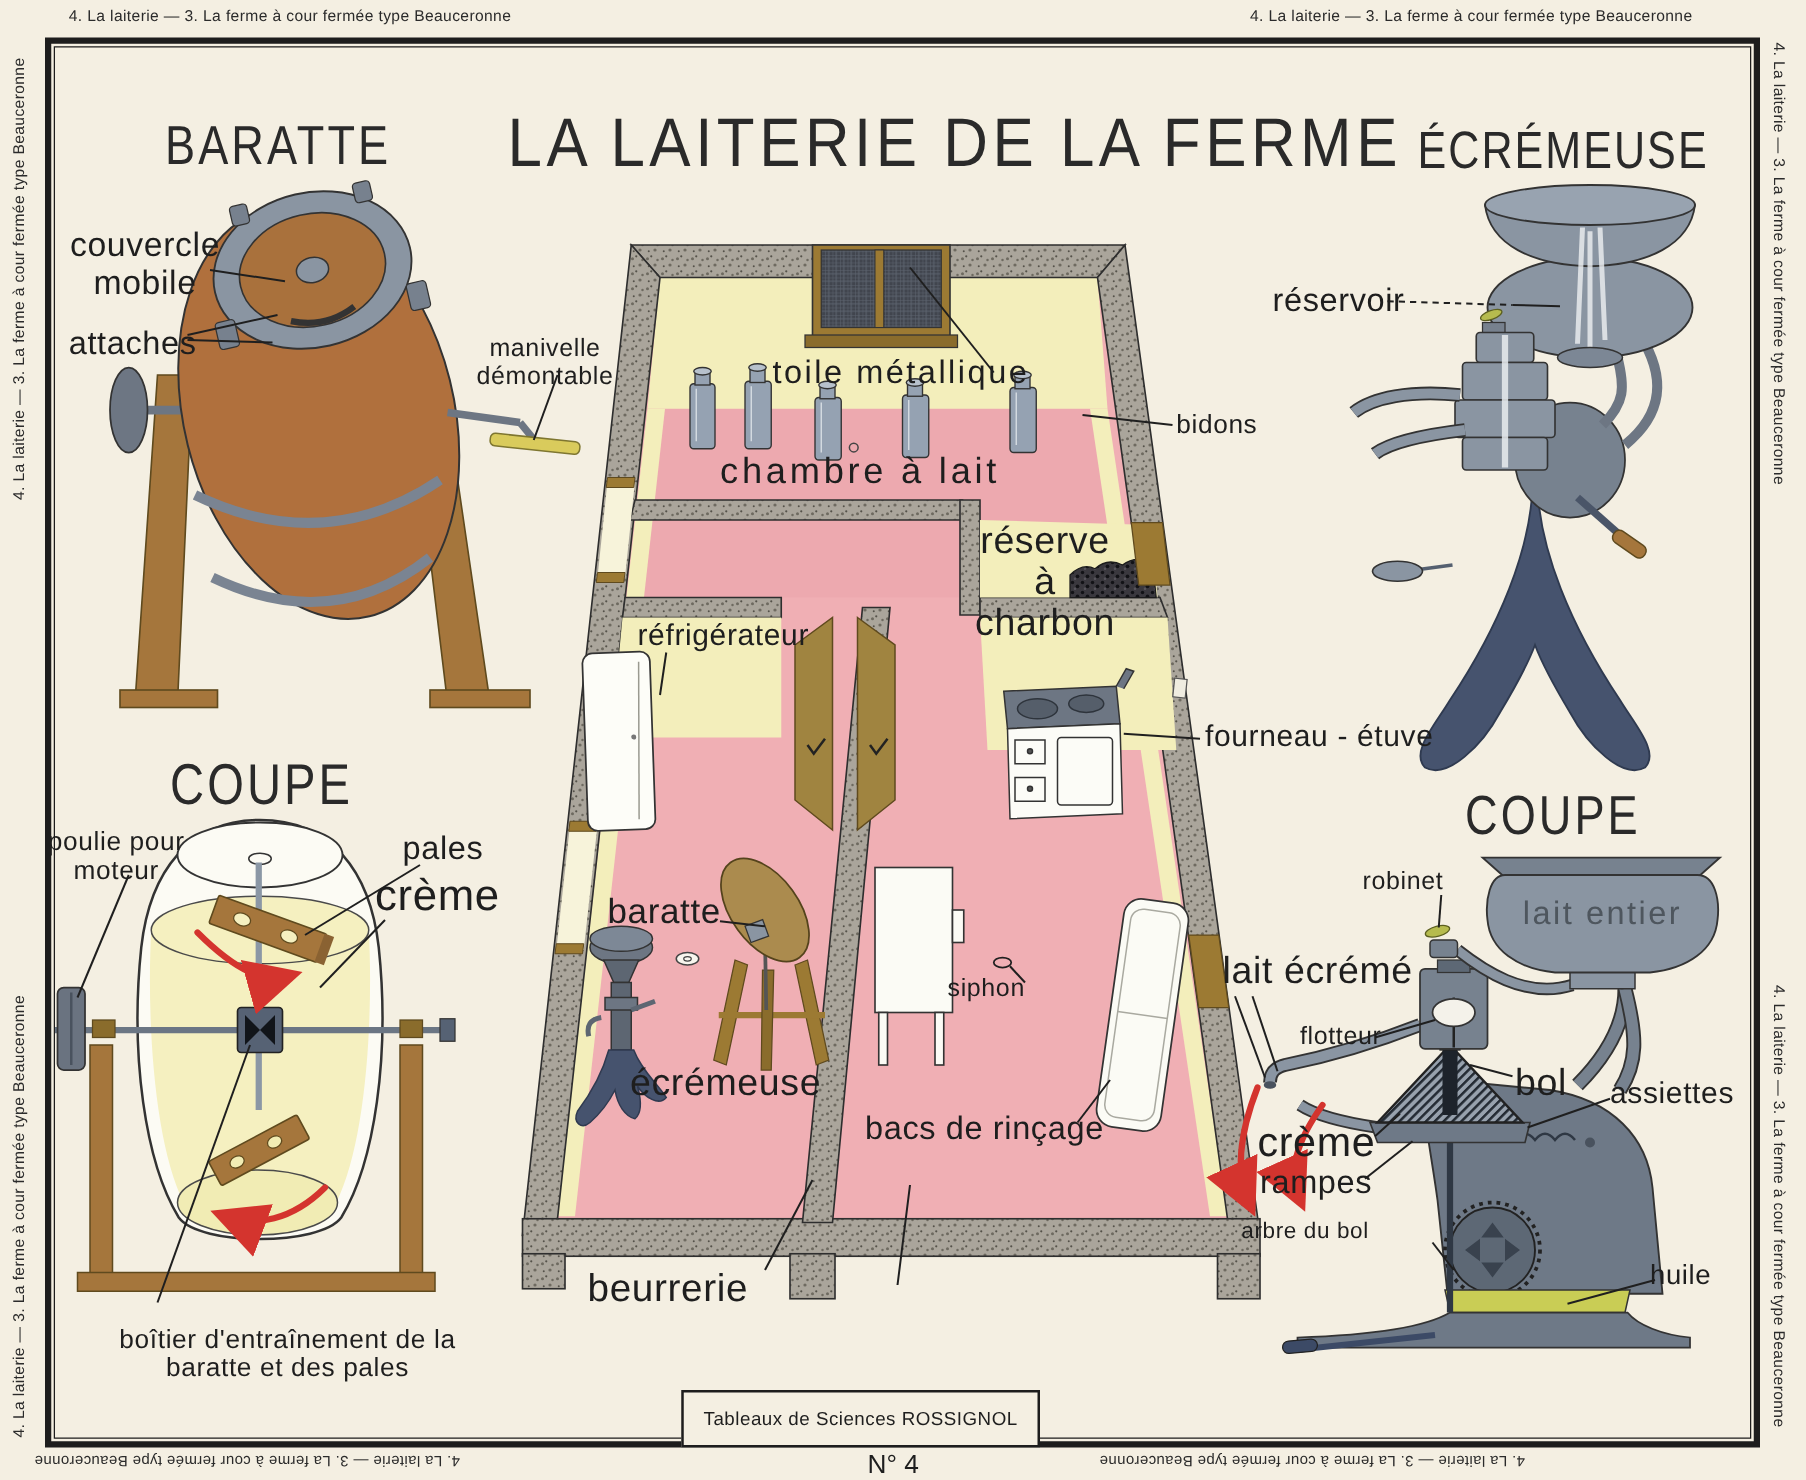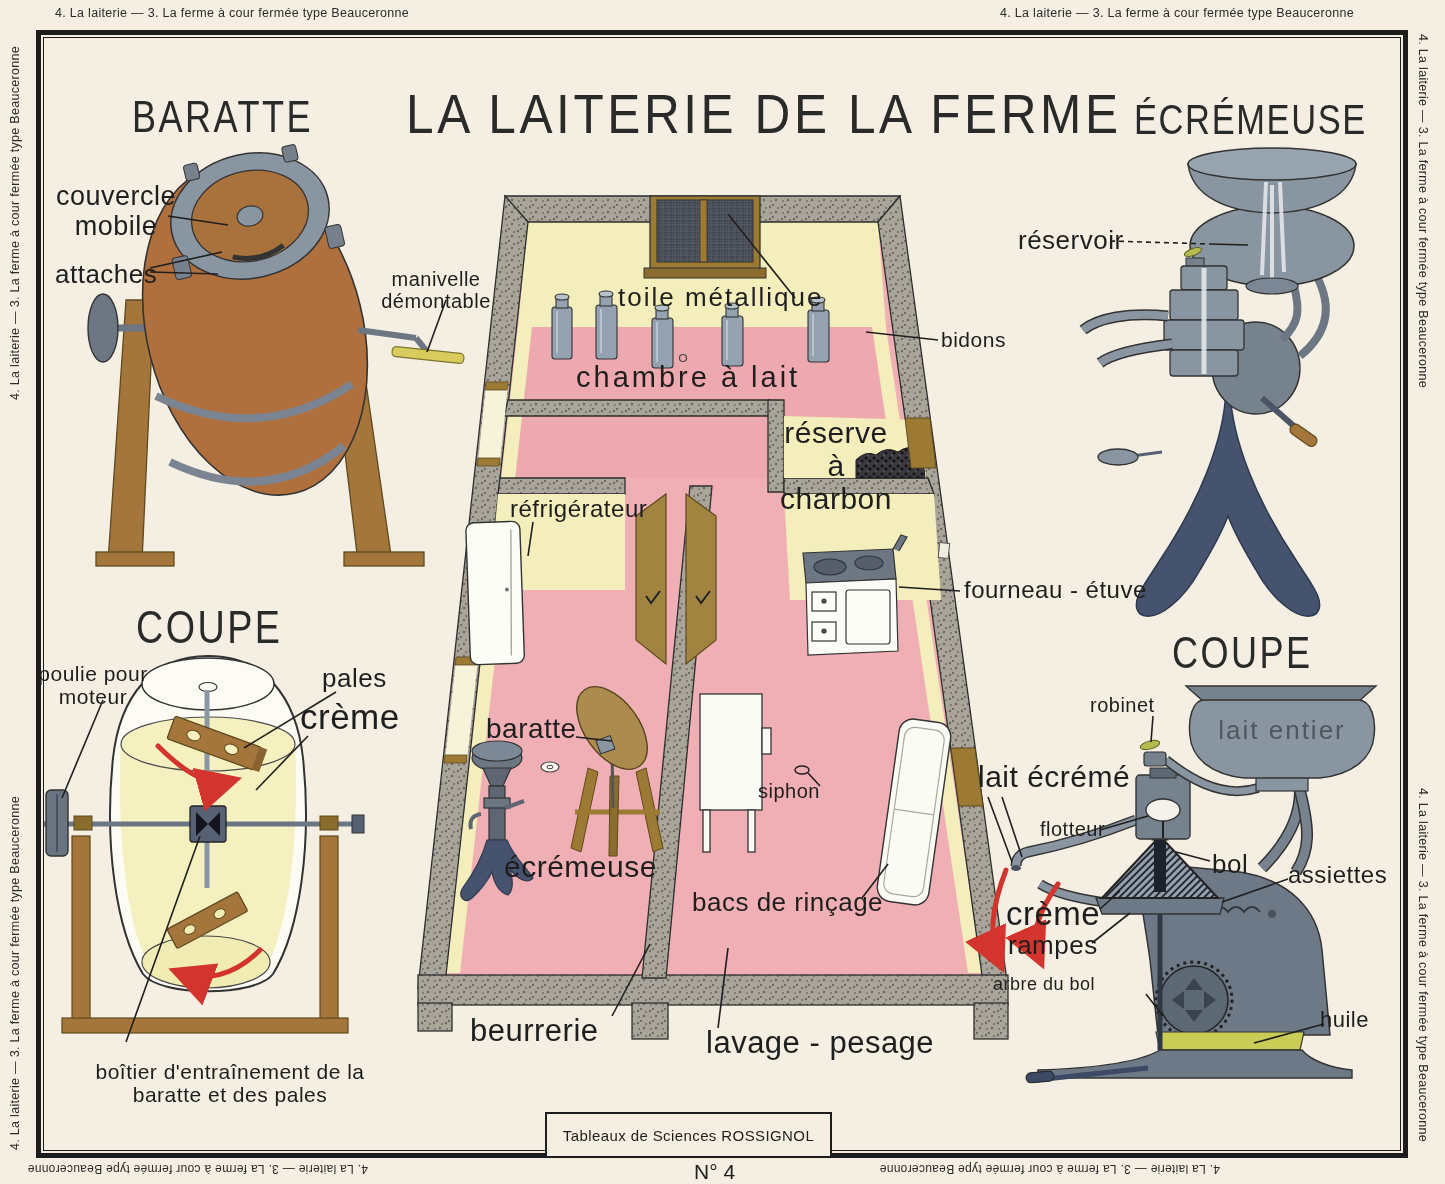--- a/index.html
+++ b/index.html
@@ -400,32 +400,31 @@
   <div class="lbl" style="left:941px;top:328px;font-size:21px;">bidons</div>
   <div class="lbl" style="left:576px;top:362px;font-size:29px;letter-spacing:3px;">chambre à lait</div>
   <div class="lbl w" style="left:778px;top:416px;width:116px;font-size:30px;">réserve à charbon</div>
   <div class="lbl" style="left:510px;top:496px;font-size:24px;">réfrigérateur</div>
   <div class="lbl" style="left:964px;top:577px;font-size:24px;">fourneau - étuve</div>
   <div class="lbl" style="left:486px;top:714px;font-size:28px;">baratte</div>
   <div class="lbl" style="left:758px;top:780px;font-size:20px;">siphon</div>
   <div class="lbl" style="left:504px;top:850px;font-size:30px;">écrémeuse</div>
   <div class="lbl" style="left:692px;top:888px;font-size:26px;">bacs de rinçage</div>
   <div class="lbl" style="left:470px;top:1014px;font-size:31px;">beurrerie</div>
-  <div class="lbl" style="left:706px;top:1026px;font-size:31px;">lavage - pesage</div>
 
   <div class="lbl w" style="left:34px;top:662px;width:118px;font-size:21px;">poulie pour moteur</div>
   <div class="lbl" style="left:322px;top:664px;font-size:26px;">pales</div>
   <div class="lbl" style="left:300px;top:698px;font-size:35px;">crème</div>
   <div class="lbl w" style="left:90px;top:1040px;width:280px;font-size:21px;margin-top:20px;">boîtier d'entraînement de la baratte et des pales</div>
 
   <div class="lbl" style="left:1090px;top:694px;font-size:20px;">robinet</div>
   <div class="lbl dark" style="left:1200px;top:716px;width:164px;text-align:center;font-size:26px;letter-spacing:2px;">lait entier</div>
   <div class="lbl" style="left:978px;top:760px;font-size:30px;">lait écrémé</div>
   <div class="lbl" style="left:1040px;top:818px;font-size:20px;">flotteur</div>
-  <div class="lbl" style="left:1212px;top:850px;font-size:26px;">bol</div>
+  <div class="lbl" style="left:1212px;top:850px;font-size:30px;">bol</div>
   <div class="lbl" style="left:1288px;top:862px;font-size:24px;">assiettes</div>
   <div class="lbl" style="left:1006px;top:896px;font-size:33px;">crème</div>
   <div class="lbl" style="left:1008px;top:931px;font-size:26px;">rampes</div>
   <div class="lbl" style="left:993px;top:975px;font-size:18px;text-align:right;">arbre du bol</div>
   <div class="lbl" style="left:1320px;top:1008px;font-size:22px;">huile</div>
 
   <div class="edge" style="left:55px;top:6px;">4. La laiterie — 3. La ferme à cour fermée type Beauceronne</div>
   <div class="edge" style="left:1000px;top:6px;">4. La laiterie — 3. La ferme à cour fermée type Beauceronne</div>
   <div class="edge flip" style="left:28px;top:1162px;width:340px;">4. La laiterie — 3. La ferme à cour fermée type Beauceronne</div>
   <div class="edge flip" style="left:880px;top:1162px;width:340px;">4. La laiterie — 3. La ferme à cour fermée type Beauceronne</div>

